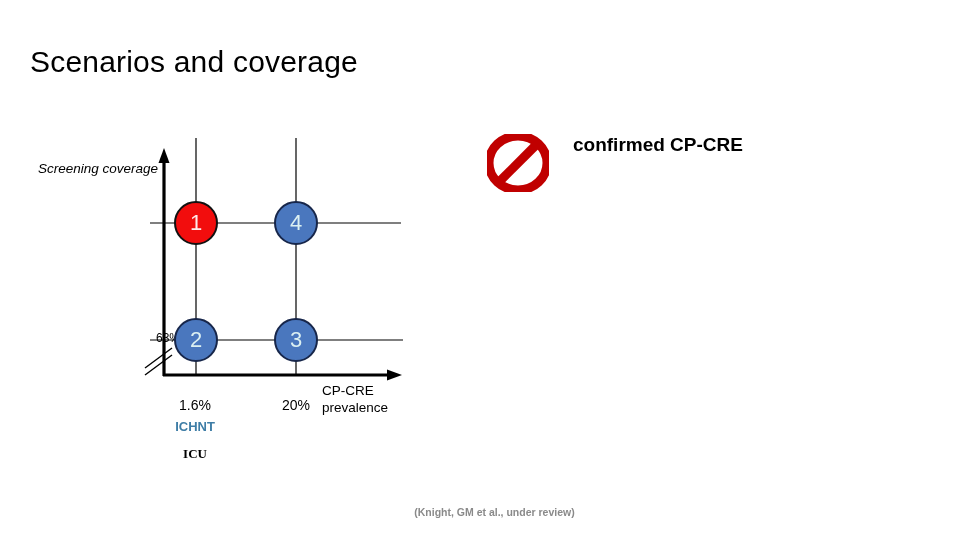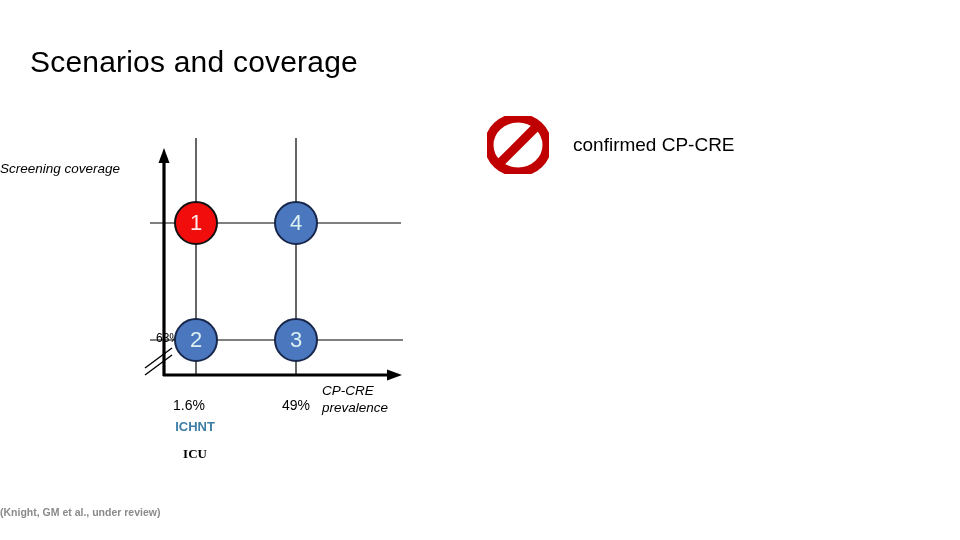--- a/index.html
+++ b/index.html
@@ -45,21 +45,21 @@
   
   .axis-text {
     position: absolute;
     white-space: nowrap;
   }
 
   #y-axis-title {
     left: 0px;
     top: 160px;
     width: 158px;
-    text-align: left;
+    text-align: right;
     font-style: italic;
     font-size: 13.5px;
     line-height: 17px;
     white-space: normal;
   }
 
   #y-tick-top {
     left: 0px;
     top: 214px;
     width: 152px;
@@ -80,21 +80,21 @@
   #y-tick-bottom {
     left: 12px;
     top: 331px;
     width: 152px;
     text-align: right;
     font-size: 12px;
     padding-left: 16px;
   }
 
   #x-tick-left {
-    left: 144px;
+    left: 150px;
     top: 397px;
     width: 90px;
     text-align: center;
     font-size: 14px;
   }
   #x-site-ichnt {
     left: 150px;
     top: 419px;
     width: 90px;
     text-align: center;
@@ -117,21 +117,20 @@
     top: 397px;
     width: 82px;
     text-align: center;
     font-size: 14px;
   }
   #x-axis-title {
     left: 322px;
     top: 382px;
     width: 100px;
     text-align: left;
-    font-style: italic;
     font-size: 13.5px;
     line-height: 17px;
     white-space: normal;
   }
 
   
   .marker {
     position: absolute;
     width: 44px;
     height: 44px;
@@ -151,47 +150,49 @@
   .marker.blue {
     background: #4A77BE;
     border: 2px solid #17264A;
     color: #DCF0F2;
   }
 
   
   #legend-row {
     position: absolute;
     left: 487px;
-    top: 116px;
+    top: 134px;
     display: flex;
-    align-items: center;
+    align-items: flex-start;
+    font-weight: bold;
   }
   #no-entry-icon {
     width: 62px;
     height: 58px;
     flex: 0 0 auto;
   }
   #legend-label {
     margin-left: 24px;
     font-size: 19px;
     color: #000000;
     white-space: nowrap;
   }
 
   
   #citation {
     position: absolute;
     left: 0;
     top: 506px;
     width: 917px;
-    text-align: left;
+    text-align: center;
     font-size: 10.5px;
     font-weight: bold;
     color: #8a8a8a;
     white-space: nowrap;
+    padding-left: 36px;
   }
 </style>
 </head>
 <body>
 
 <div id="slide-title">Scenarios and coverage</div>
 
 <div id="plot-area">
 
   <svg id="plot-svg" width="960" height="540">
@@ -213,21 +214,21 @@
   </svg>
 
   <div class="axis-text" id="y-axis-title">Screening coverage</div>
 
 
   <div class="axis-text" id="y-tick-bottom">63%</div>
 
   <div class="axis-text" id="x-tick-left">1.6%</div>
   <div class="axis-text" id="x-site-ichnt">ICHNT</div>
   <div class="axis-text" id="x-site-icu">ICU</div>
-  <div class="axis-text" id="x-tick-right">49%</div>
+  <div class="axis-text" id="x-tick-right">20%</div>
 
   <div class="axis-text" id="x-axis-title">CP-CRE prevalence</div>
 
   <div class="marker red" style="left:174px; top:201px;">1</div>
   <div class="marker blue" style="left:274px; top:201px;">4</div>
   <div class="marker blue" style="left:274px; top:318px;">3</div>
   <div class="marker blue" style="left:174px; top:318px;">2</div>
 </div>
 
 <div id="legend-row">

